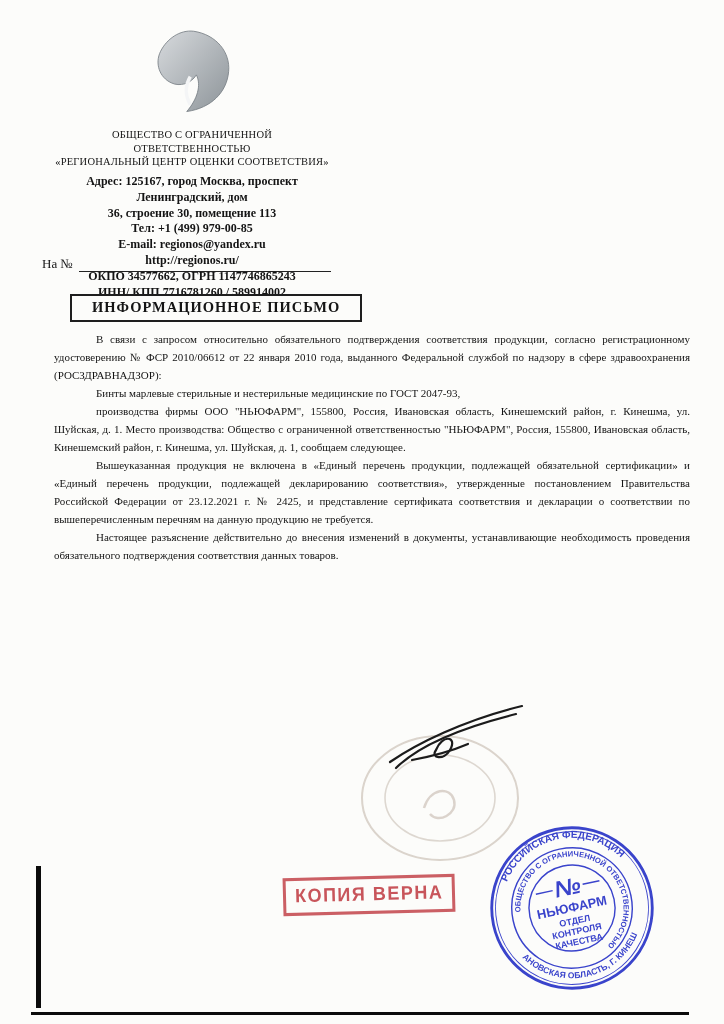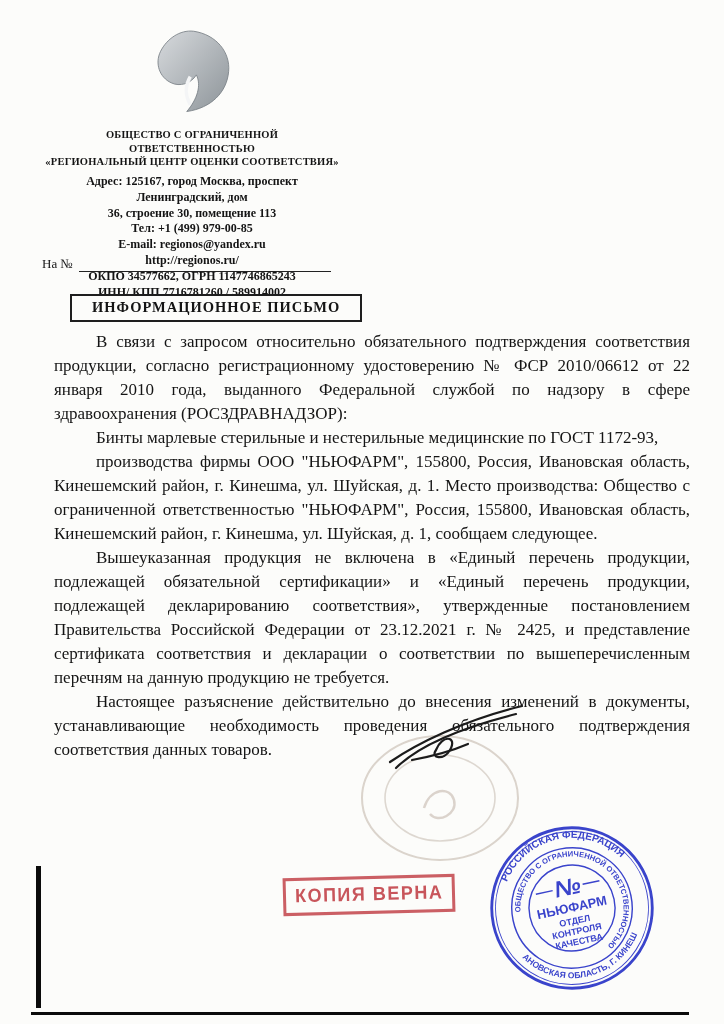--- a/index.html
+++ b/index.html
@@ -5,21 +5,21 @@
   html,body { margin:0; padding:0; background:#e9e9e9; }
   .page {
     position:relative; width:724px; height:1024px; margin:0 auto;
     background:#fcfcfa; color:#141414; overflow:hidden;
     font-family:"Liberation Serif", serif;
   }
 
   
   .letterhead { position:absolute; left:42px; top:26px; width:300px; text-align:center; }
   .logo-wrap { width:112px; height:96px; margin:0 auto 6px; }
-  .lh-name { font-weight:bold; font-size:10.5px; line-height:1.3; letter-spacing:0.2px; }
+  .lh-name { font-weight:normal; font-size:10.5px; line-height:1.3; letter-spacing:0.2px; }
   .lh-details { font-weight:bold; font-size:12px; line-height:1.32; margin-top:5px; }
 
   
   .ref-block { position:absolute; left:42px; top:256px; width:306px; font-size:13px; }
   .ref-line1 { white-space:nowrap; }
   .u-date { display:inline-block; min-width:126px; text-align:center; border-bottom:1px solid #222; padding:0 4px 1px; }
   .no-label { margin:0 4px 0 8px; }
   .u-num  { display:inline-block; min-width:118px; text-align:center; border-bottom:1px solid #222; padding:0 4px 1px; }
   .ref-line2 { white-space:nowrap; }
   .u-reply { display:inline-block; width:252px; border-bottom:1px solid #222; height:13px; vertical-align:bottom; margin-left:6px; }
@@ -31,21 +31,21 @@
     font-weight:bold; font-size:14.5px; letter-spacing:1px; white-space:nowrap;
   }
 
   
   .recipient { position:absolute; left:402px; top:76px; width:276px; font-size:15.5px; line-height:1.22; }
   .r-line { margin:0; }
   .r-address { margin-top:21px; }
   .r-phone { margin-top:21px; }
 
   
-  .body-text { position:absolute; left:54px; top:330px; width:636px; font-size:17px; line-height:24px; text-align:justify; }
+  .body-text { position:absolute; left:54px; top:330px; width:636px; font-size:11px; line-height:18px; text-align:justify; }
   .para { margin:0; text-indent:42px; }
 
   
   .sign-row { position:absolute; left:54px; top:724px; width:636px; height:24px; font-size:15.5px; }
   .sign-title { position:absolute; left:76px; top:0; }
   .sign-name  { position:absolute; left:454px; top:0; }
 
   
   .faint-stamp { position:absolute; left:354px; top:730px; width:172px; height:136px; pointer-events:none; }
   .signature-ink { position:absolute; left:382px; top:698px; width:150px; height:82px; }
@@ -102,21 +102,21 @@
     <div class="ref-line2">
       <span>На №</span><span class="u-reply"></span>
     </div>
   </div>
 
   <div class="subject-box">ИНФОРМАЦИОННОЕ ПИСЬМО</div>
 
 
   <div class="body-text">
     <p class="para">В связи с запросом относительно обязательного подтверждения соответствия продукции, согласно регистрационному удостоверению № ФСР 2010/06612 от 22 января 2010 года, выданного Федеральной службой по надзору в сфере здравоохранения (РОСЗДРАВНАДЗОР):</p>
-    <p class="para">Бинты марлевые стерильные и нестерильные медицинские по ГОСТ 1172-93,</p>
+    <p class="para">Бинты марлевые стерильные и нестерильные медицинские по ГОСТ 2047-93,</p>
     <p class="para">производства фирмы ООО "НЬЮФАРМ", 155800, Россия, Ивановская область, Кинешемский район, г. Кинешма, ул. Шуйская, д. 1. Место производства: Общество с ограниченной ответственностью "НЬЮФАРМ", Россия, 155800, Ивановская область, Кинешемский район, г. Кинешма, ул. Шуйская, д. 1, сообщаем следующее.</p>
     <p class="para">Вышеуказанная продукция не включена в «Единый перечень продукции, подлежащей обязательной сертификации» и «Единый перечень продукции, подлежащей декларированию соответствия», утвержденные постановлением Правительства Российской Федерации от 23.12.2021 г. № 2425, и представление сертификата соответствия и декларации о соответствии по вышеперечисленным перечням на данную продукцию не требуется.</p>
     <p class="para">Настоящее разъяснение действительно до внесения изменений в документы, устанавливающие необходимость проведения обязательного подтверждения соответствия данных товаров.</p>
   </div>
 
 
   <svg class="faint-stamp" viewBox="0 0 172 136" aria-hidden="true">
     <ellipse cx="86" cy="68" rx="78" ry="62" fill="none" stroke="#b9ab9d" stroke-width="2" opacity="0.5"></ellipse>
     <ellipse cx="86" cy="68" rx="55" ry="43" fill="none" stroke="#b9ab9d" stroke-width="1.6" opacity="0.45"></ellipse>
     <path d="M70 78 C76 58 96 56 100 70 C104 84 84 94 76 84" fill="none" stroke="#b3a294" stroke-width="2.5" opacity="0.45"></path>

